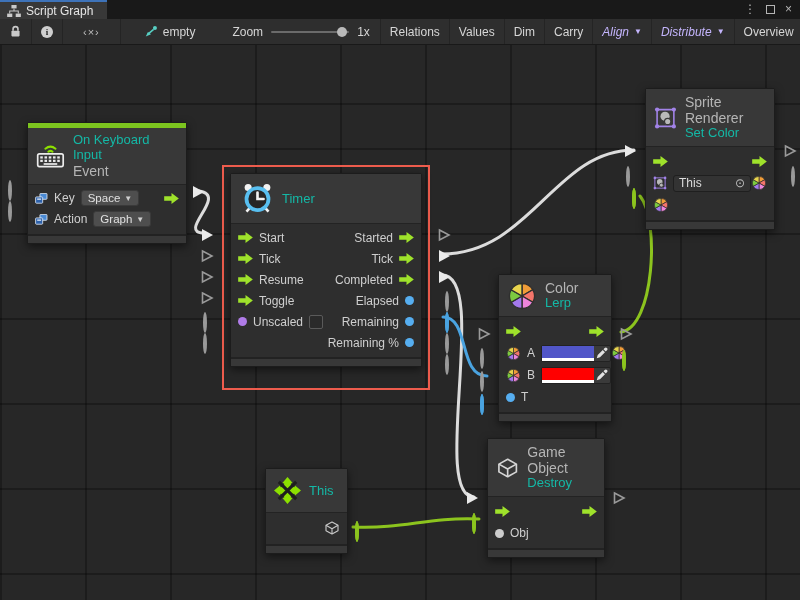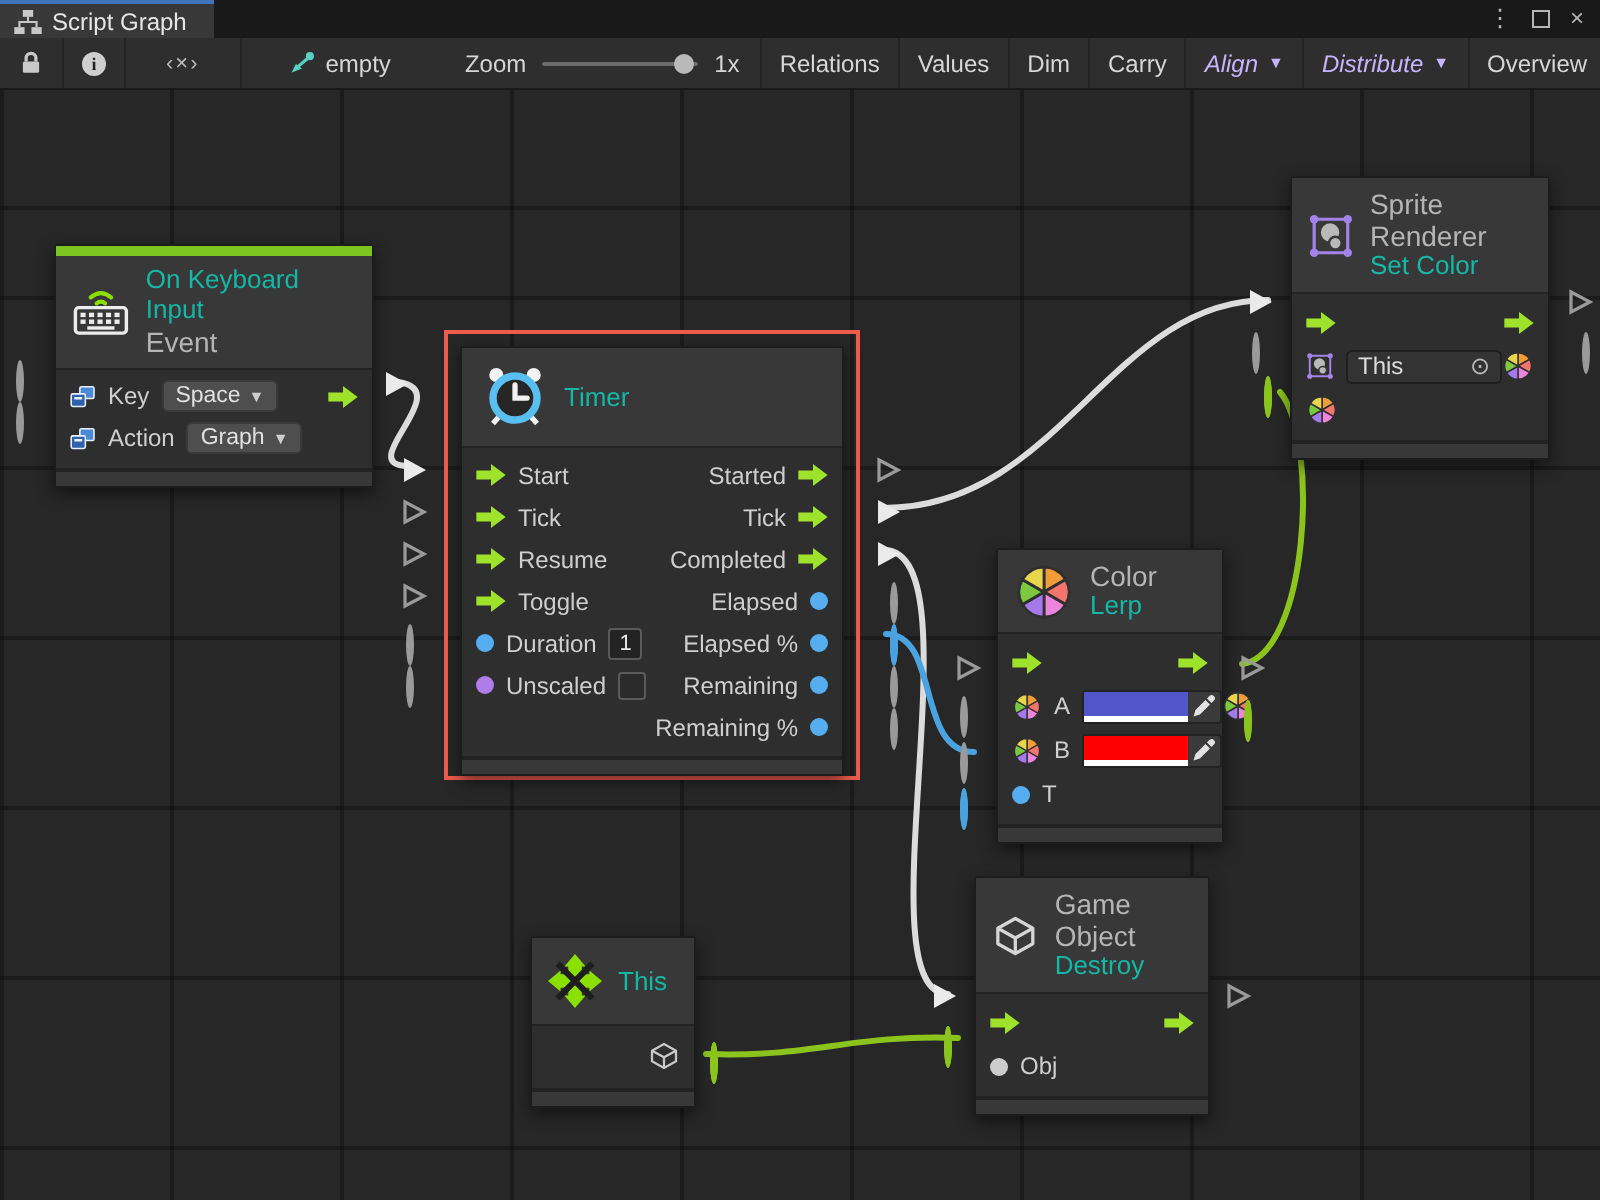--- a/index.html
+++ b/index.html
@@ -390,31 +390,20 @@
                 </svg>
               <span>Toggle</span>
               </span>
             <span class="r">
                 <span>Elapsed</span>
               <span class="dot blue"></span>
               </span>
           </div>
           <div class="trow">
             <span class="l">
-                <span class="dot blue"></span>
-              <span>Duration</span>
-              <span class="valbox">1</span>
-              </span>
-            <span class="r">
-                <span>Elapsed %</span>
-              <span class="dot blue"></span>
-              </span>
-          </div>
-          <div class="trow">
-            <span class="l">
                 <span class="dot purple"></span>
               <span>Unscaled</span>
               <span class="checkbox"></span>
               </span>
             <span class="r">
                 <span>Remaining</span>
               <span class="dot blue"></span>
               </span>
           </div>
           <div class="trow">

